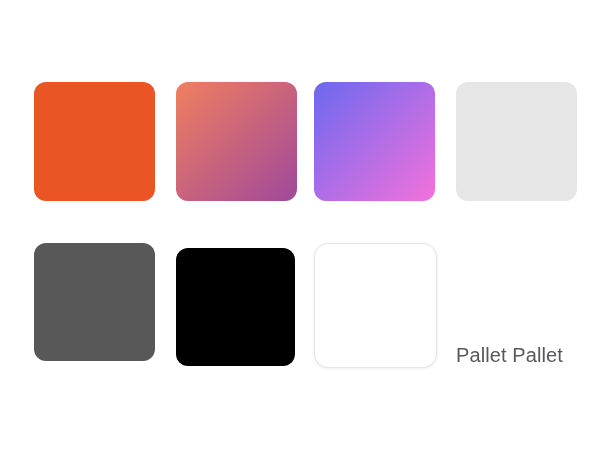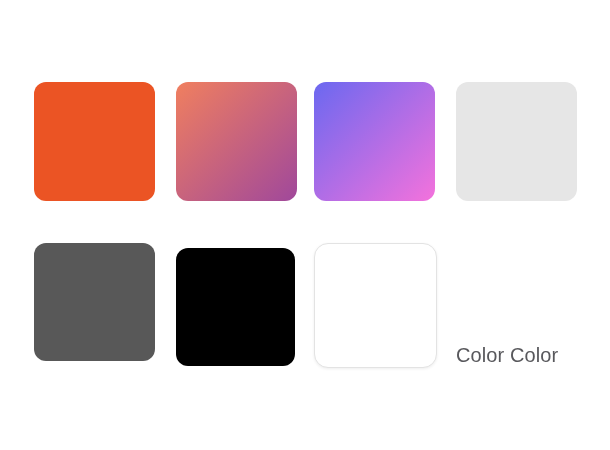--- a/index.html
+++ b/index.html
@@ -79,15 +79,15 @@
   <div class="swatch sw-indigo-pink" style="background: linear-gradient(135deg, rgb(107, 104, 240), rgb(244, 114, 220));"></div>
 
   <div class="swatch sw-light-grey" style="background: rgb(230, 230, 230);"></div>
 
   <div class="swatch sw-dark-grey" style="background: rgb(88, 88, 88);"></div>
 
   <div class="swatch sw-black" style="background: rgb(0, 0, 0);"></div>
 
   <div class="swatch sw-white" style="background: rgb(255, 255, 255); border-color: rgb(227, 227, 227);"></div>
 
-  <div class="caption" style="color: rgb(88, 88, 92);">Color Color</div>
+  <div class="caption" style="color: rgb(88, 88, 92);">Pallet Pallet</div>
 
 </div>
 
 </body></html>

